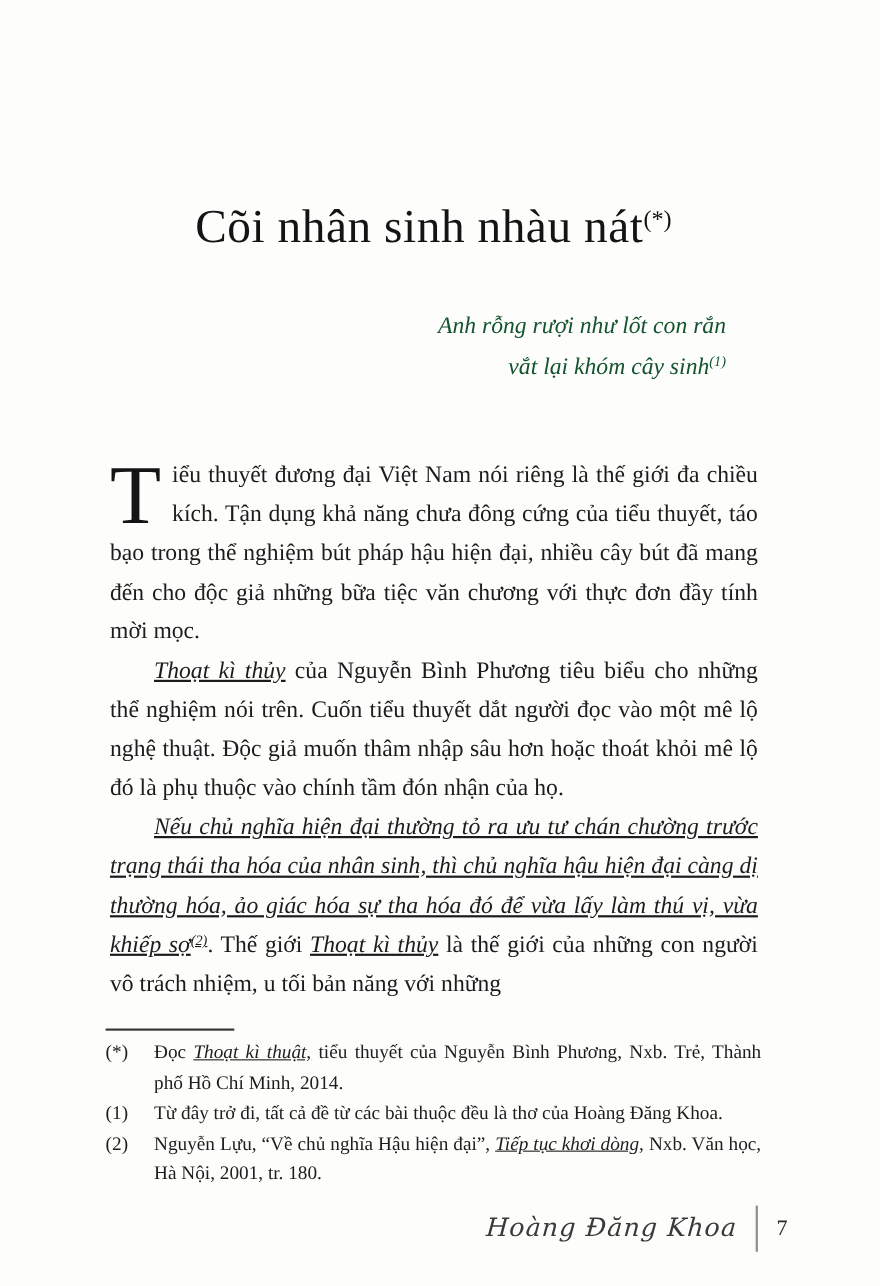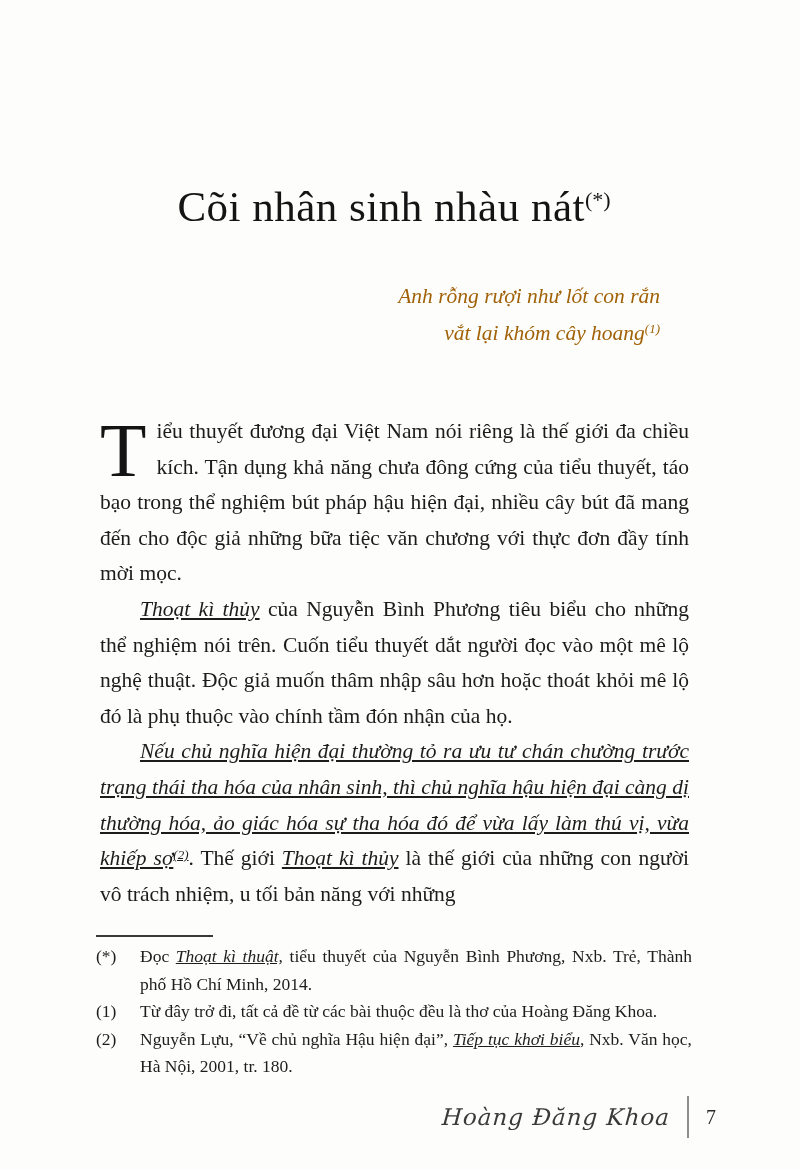--- a/index.html
+++ b/index.html
@@ -38,21 +38,21 @@
   }
   .epigraph {
     position: absolute;
     top: 278px;
     left: 100px;
     width: 560px;
     text-align: right;
     font-style: italic;
     font-size: 21.5px;
     line-height: 37px;
-    color: #a16207;
+    color: #14532d;
   }
   .epigraph sup {
     font-size: 13px;
     line-height: 0;
     vertical-align: 7px;
     font-style: italic;
   }
   .body-text {
     position: absolute;
     top: 414px;
@@ -142,21 +142,21 @@
 </style>
 </head>
 <body>
 
 <div class="page">
 
   <h1 class="chapter-title"><span>Cõi nhân sinh nhàu nát</span><sup>(*)</sup></h1>
 
   <div class="epigraph">
     <div><span>Anh rỗng rượi như lốt con rắn</span></div>
-    <div><span>vắt lại khóm cây hoang</span><sup>(1)</sup></div>
+    <div><span>vắt lại khóm cây sinh</span><sup>(1)</sup></div>
   </div>
 
   <div class="body-text">
       <p><span class="dropcap">T</span><span>iểu thuyết đương đại Việt Nam nói riêng là thế giới đa chiều kích. Tận dụng khả năng chưa đông cứng của tiểu thuyết, táo bạo trong thể nghiệm bút pháp hậu hiện đại, nhiều cây bút đã mang đến cho độc giả những bữa tiệc văn chương với thực đơn đầy tính mời mọc.</span></p>
       <p class="indent"><span class="it">Thoạt kì thủy</span><span> của Nguyễn Bình Phương tiêu biểu cho những thể nghiệm nói trên. Cuốn tiểu thuyết dắt người đọc vào một mê lộ nghệ thuật. Độc giả muốn thâm nhập sâu hơn hoặc thoát khỏi mê lộ đó là phụ thuộc vào chính tầm đón nhận của họ.</span></p>
       <p class="indent"><span class="it">Nếu chủ nghĩa hiện đại thường tỏ ra ưu tư chán chường trước trạng thái tha hóa của nhân sinh, thì chủ nghĩa hậu hiện đại càng dị thường hóa, ảo giác hóa sự tha hóa đó để vừa lấy làm thú vị, vừa khiếp sợ</span><sup class="it">(2)</sup><span>. Thế giới </span><span class="it">Thoạt kì thủy</span><span> là thế giới của những con người vô trách nhiệm, u tối bản năng với những</span></p>
     </div>
 
   <div class="footnote-rule"></div>
 
@@ -164,21 +164,21 @@
       <div class="fn">
         <span class="fn-label">(*)</span>
         <span class="fn-body"><span>Đọc </span><span class="it">Thoạt kì thuật,</span><span> tiểu thuyết của Nguyễn Bình Phương, Nxb. Trẻ, Thành phố Hồ Chí Minh, 2014.</span></span>
       </div>
       <div class="fn">
         <span class="fn-label">(1)</span>
         <span class="fn-body"><span>Từ đây trở đi, tất cả đề từ các bài thuộc đều là thơ của Hoàng Đăng Khoa.</span></span>
       </div>
       <div class="fn">
         <span class="fn-label">(2)</span>
-        <span class="fn-body"><span>Nguyễn Lựu, “Về chủ nghĩa Hậu hiện đại”, </span><span class="it">Tiếp tục khơi biểu</span><span>, Nxb. Văn học, Hà Nội, 2001, tr. 180.</span></span>
+        <span class="fn-body"><span>Nguyễn Lựu, “Về chủ nghĩa Hậu hiện đại”, </span><span class="it">Tiếp tục khơi dòng</span><span>, Nxb. Văn học, Hà Nội, 2001, tr. 180.</span></span>
       </div>
     </div>
 
   <div class="page-footer">
     <span class="running-author">Hoàng Đăng Khoa</span>
     <span class="footer-bar"></span>
     <span class="page-num">7</span>
   </div>
 
 </div>

